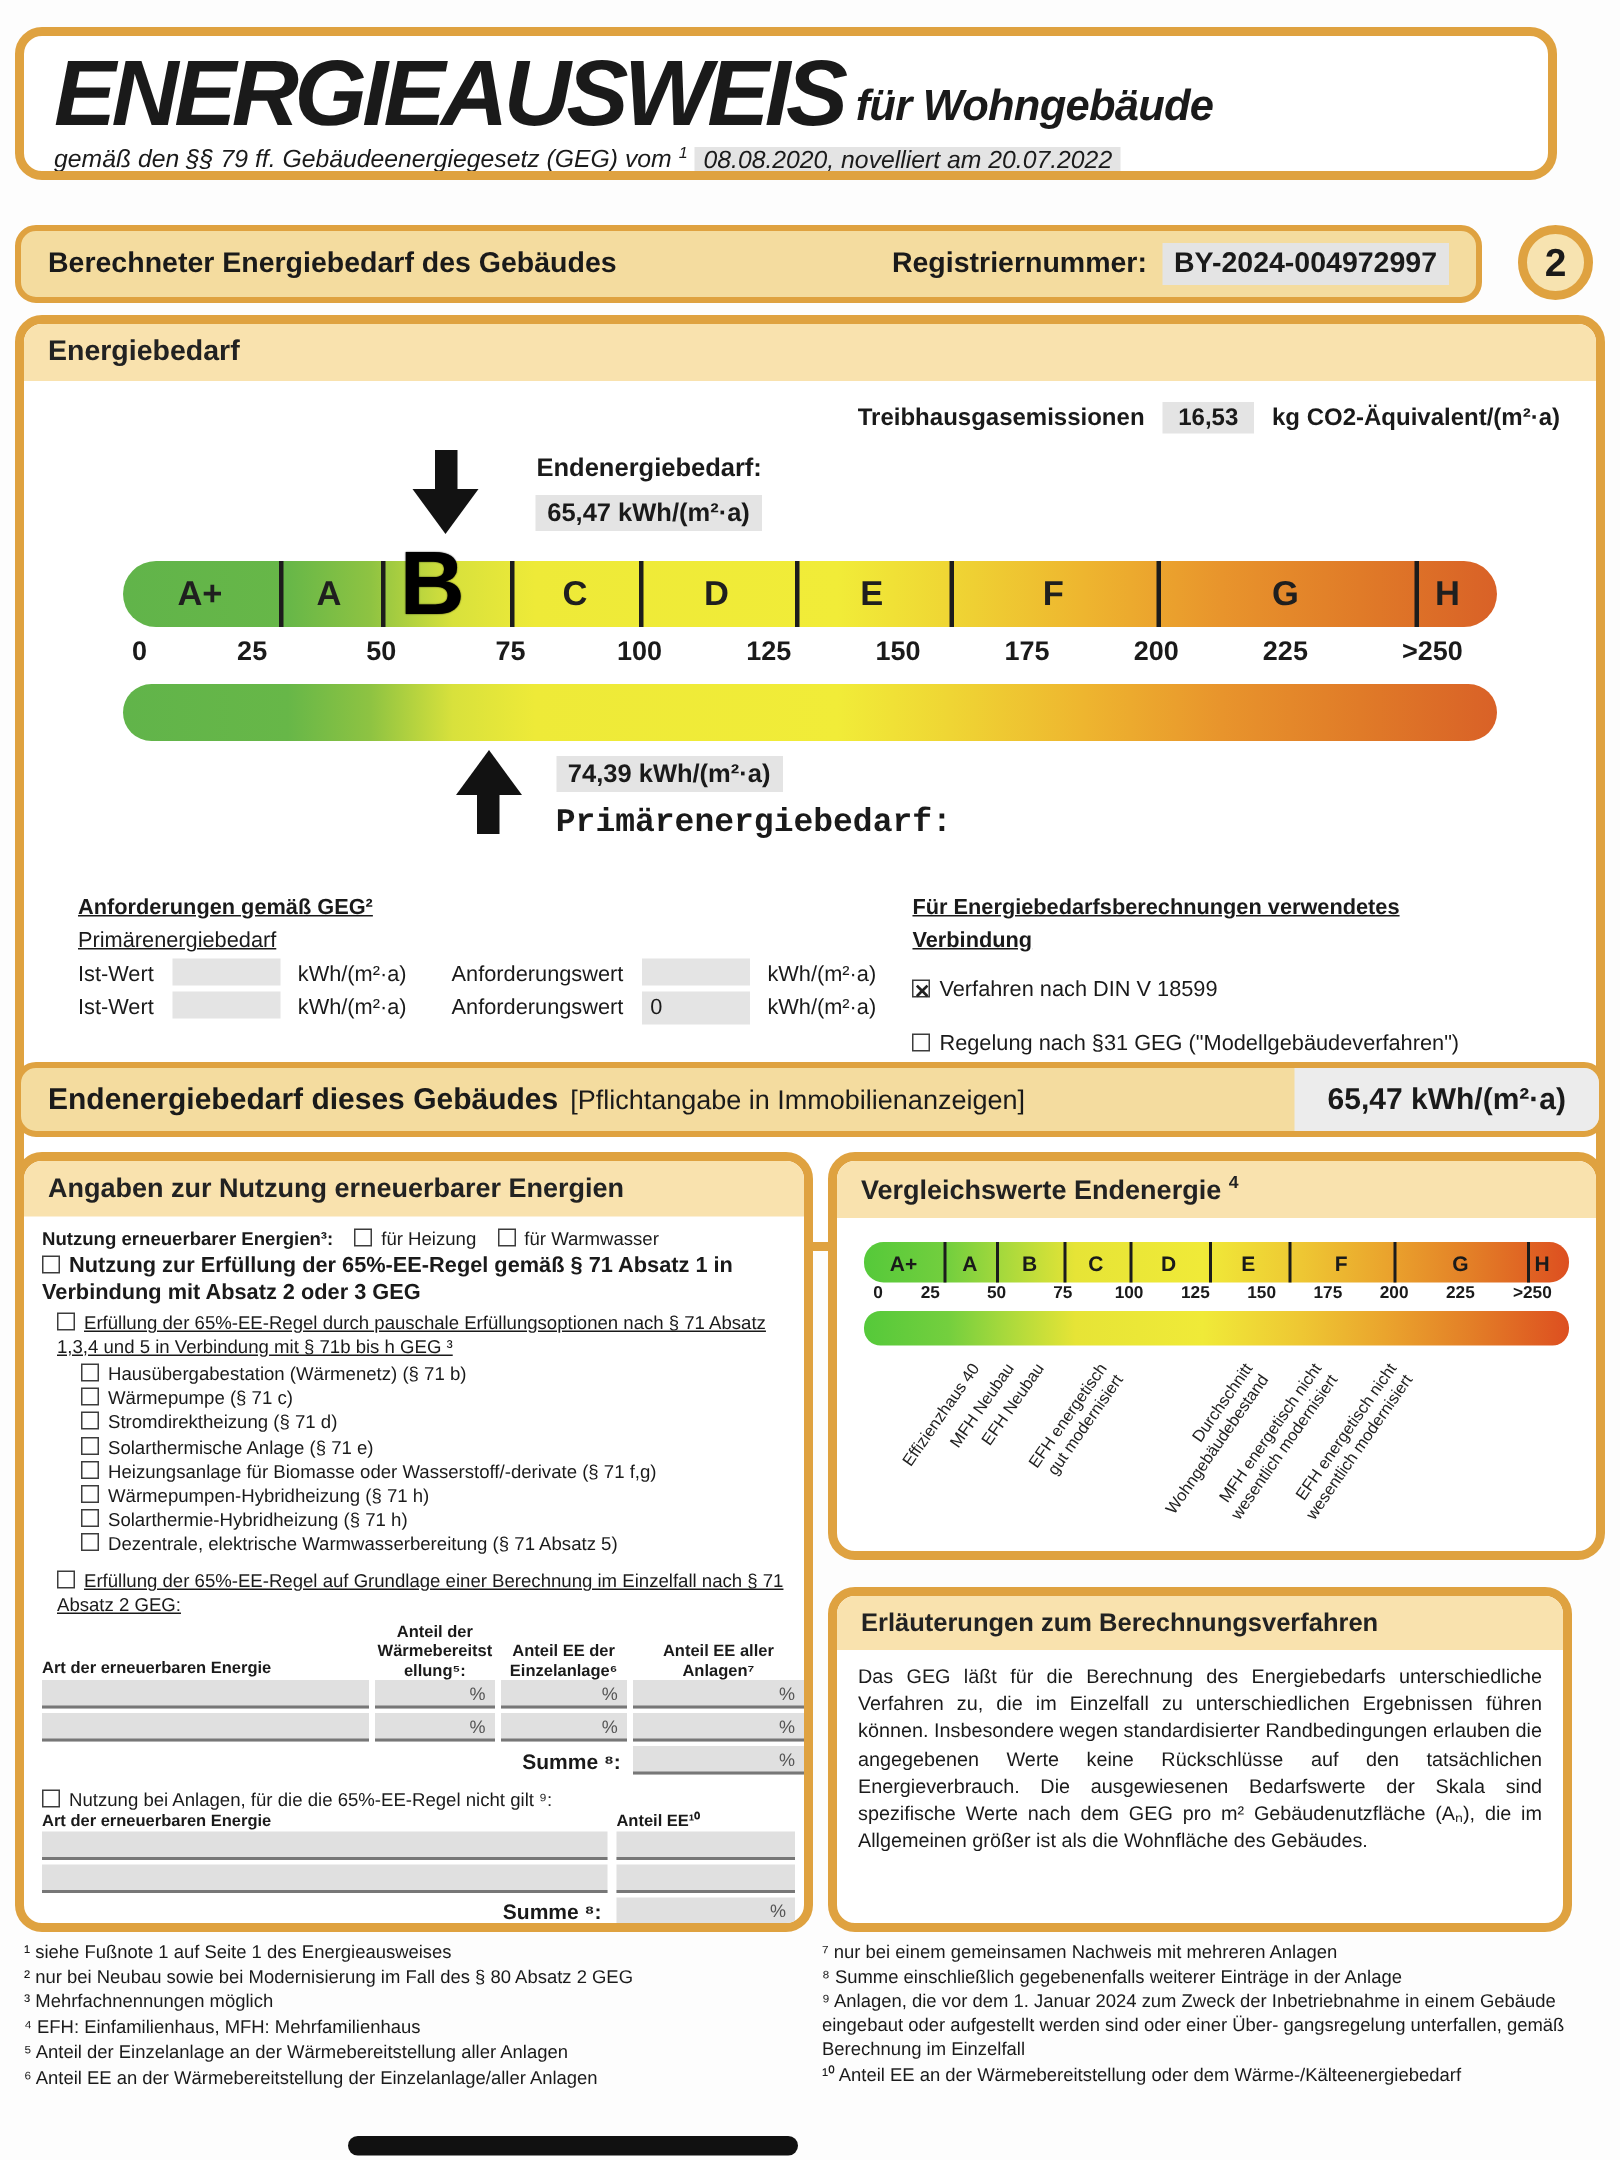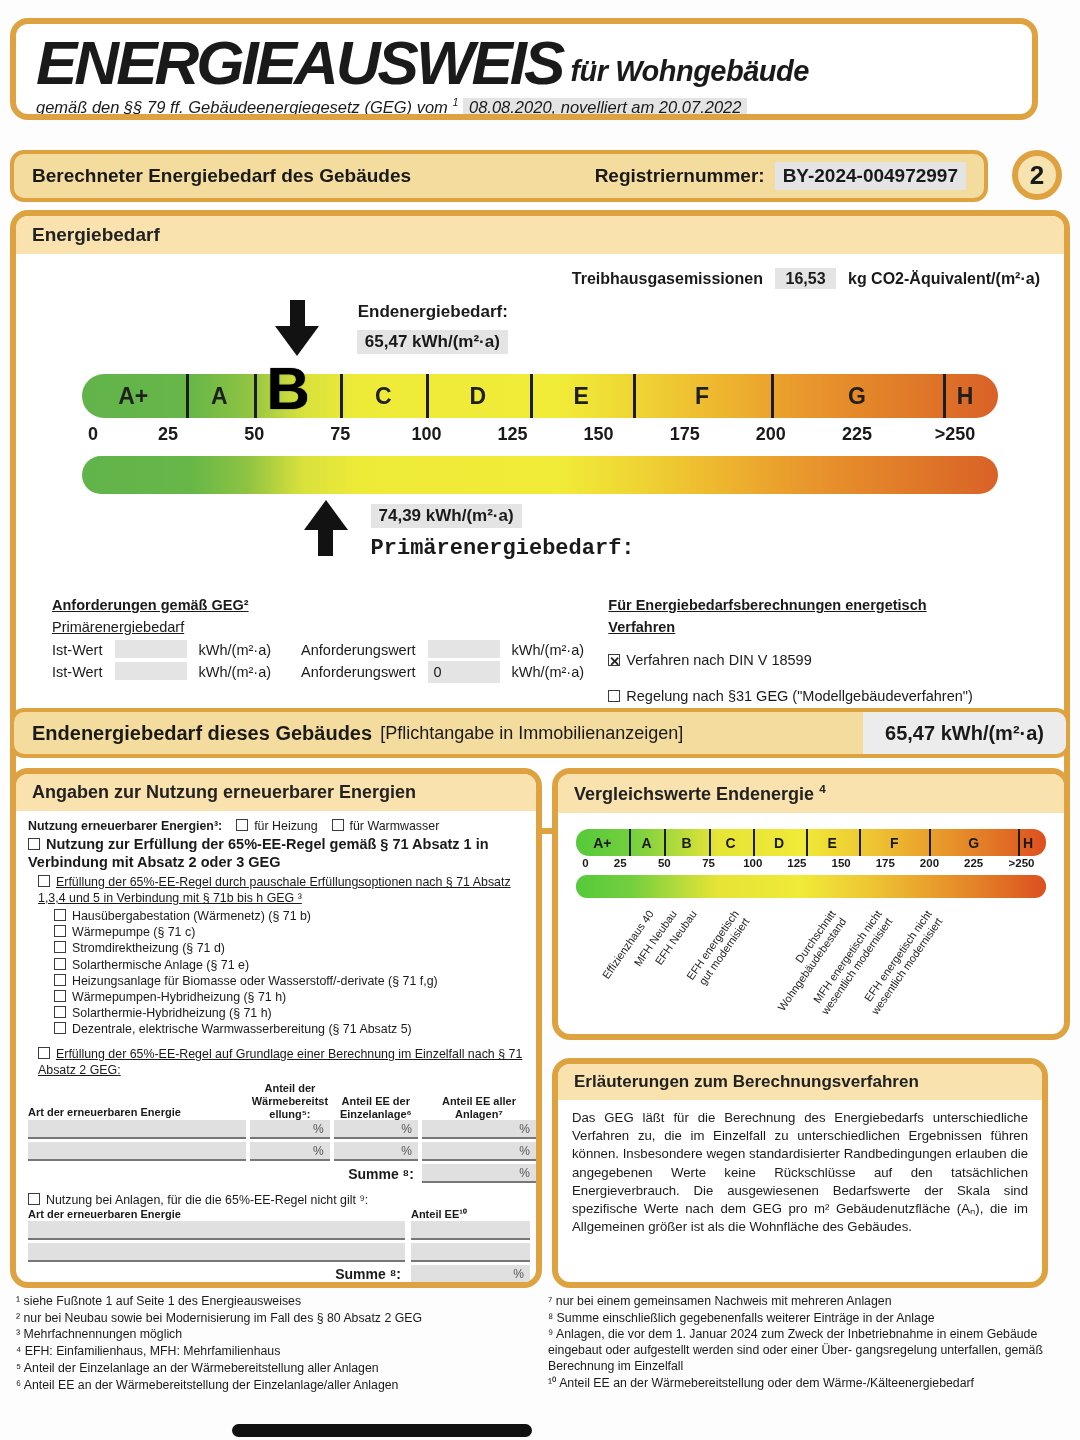--- a/index.html
+++ b/index.html
@@ -173,21 +173,21 @@
           <span>Ist-Wert</span>
           <span class="vbox" style="margin:0 8px;"></span>
           <span>kWh/(m²·a)</span>
           <span style="margin-left:26px;">Anforderungswert</span>
           <span class="vbox" style="margin:0 8px; padding-left:6px; vertical-align:baseline; height:22px;">0</span>
           <span>kWh/(m²·a)</span>
         </div>
 
       </div>
       <div style="width:43%;">
-        <div class="b u" style="max-width:380px; margin-bottom:10px;">Für Energiebedarfsberechnungen energetisch Verfahren</div>
+        <div class="b u" style="max-width:380px; margin-bottom:10px;">Für Energiebedarfsberechnungen verwendetes Verbindung</div>
         <div style="margin-bottom:14px;"><span class="cb checked"></span><span>Verfahren nach DIN V 18599</span></div>
         <div style="margin-bottom:3px;"><span class="cb"></span><span>Regelung nach §31 GEG ("Modellgebäudeverfahren")</span></div>
         <div></div>
       </div>
     </div>
   </div>
 </div>
 
 <div class="abs tan-bar" style="left:10px; top:708px; width:1060px; height:50px; padding:0 0 0 18px; overflow:hidden;">
   <span class="b" style="font-size:20px;">Endenergiebedarf dieses Gebäudes</span>

